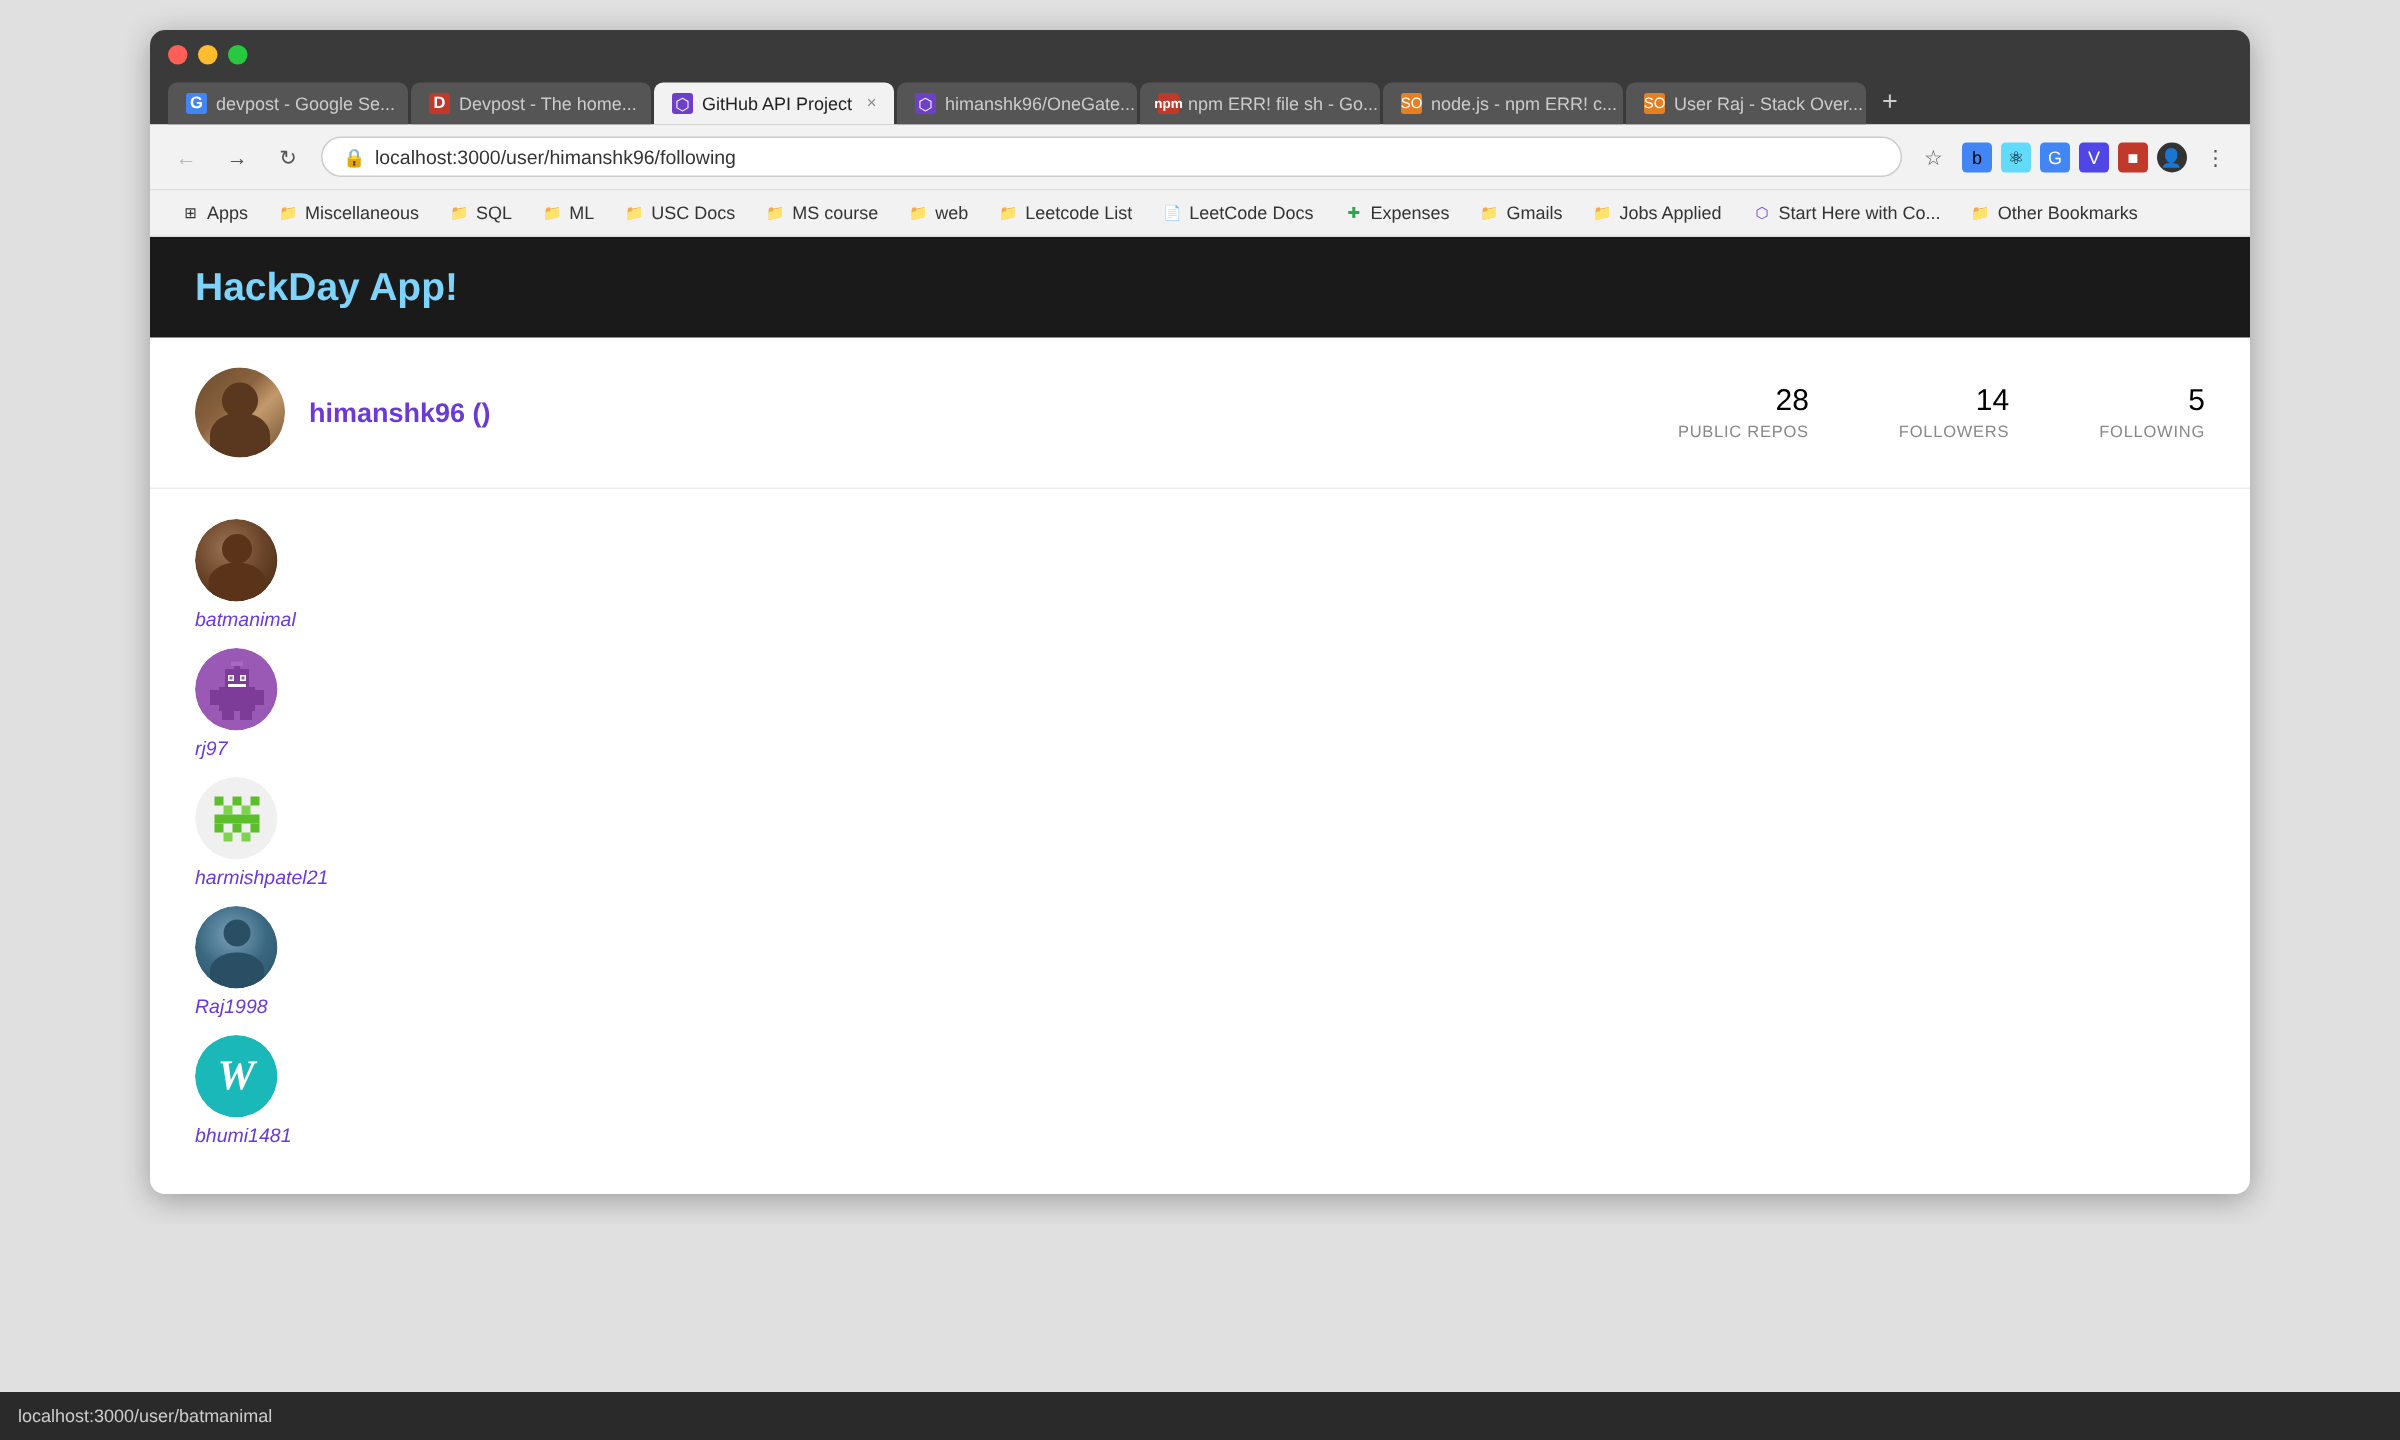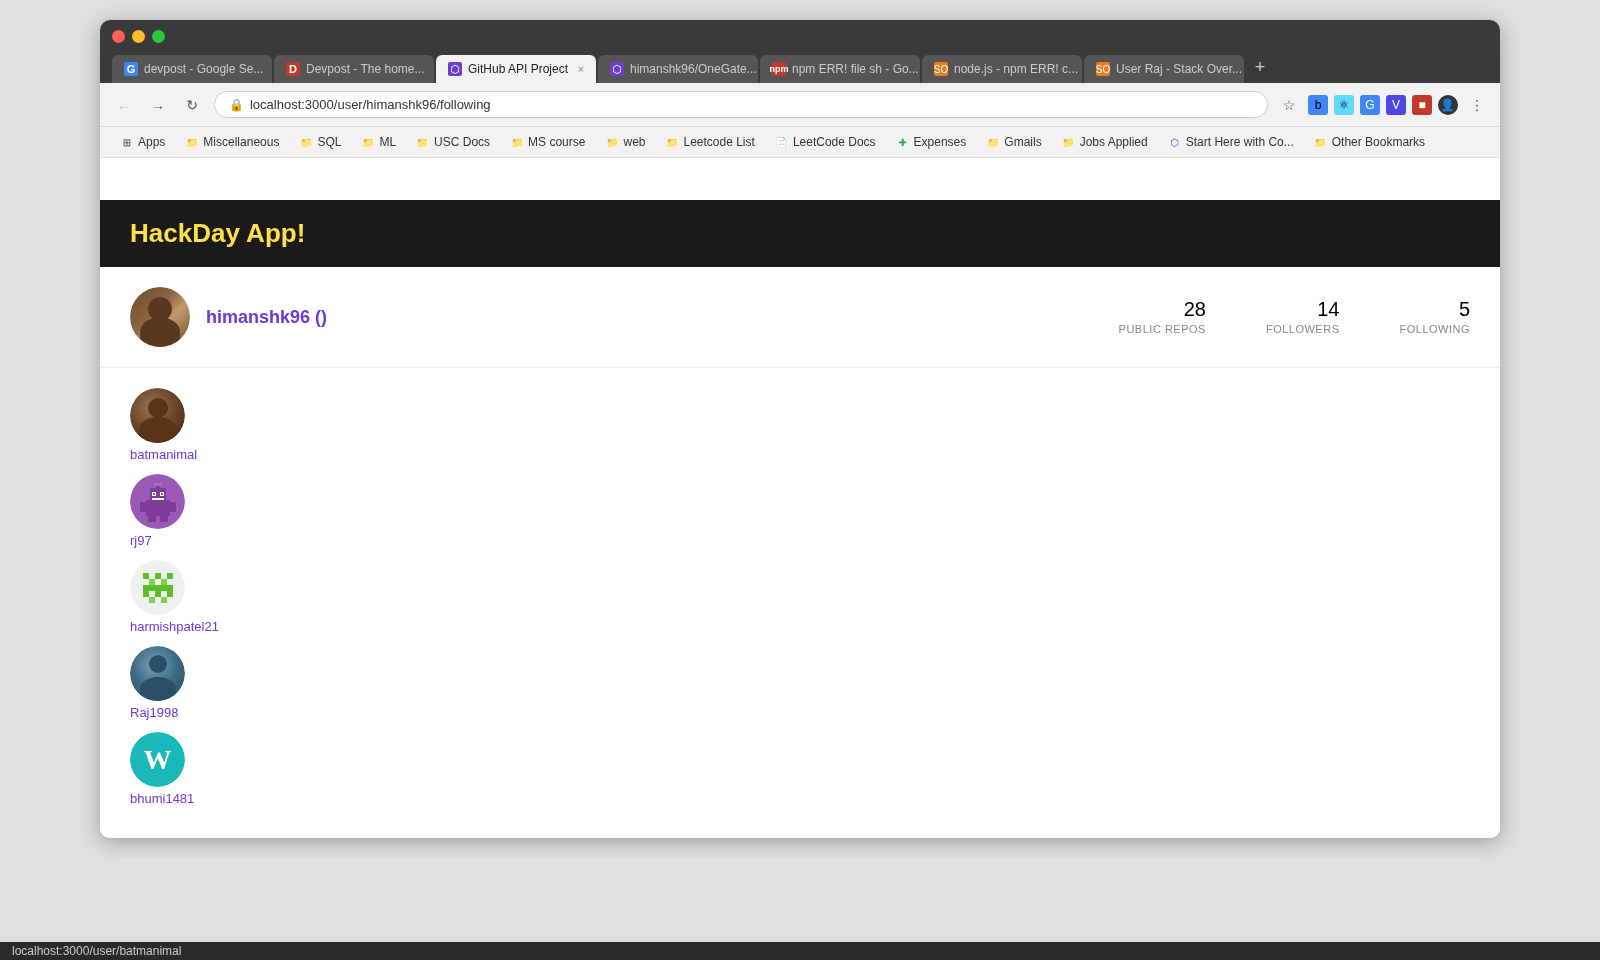--- a/index.html
+++ b/index.html
@@ -200,23 +200,22 @@
     }
 
     
     .page-content {
       background: #fff;
       min-height: 600px;
     }
 
     .app-header {
       background: #1a1a1a;
-      color: #fde047;
+      color: #7dd3fc;
       padding: 18px 30px;
-      margin-top: 42px;
     }
 
     .app-header h1 {
       font-size: 26px;
       font-weight: bold;
     }
 
     .user-profile {
       display: flex;
       align-items: center;
@@ -306,20 +305,21 @@
     .following-title {
       font-size: 15px;
       color: #333;
       margin-bottom: 16px;
     }
 
     .following-list {
       display: flex;
       flex-direction: column;
       gap: 0;
+      font-style: italic;
     }
 
     .following-item {
       display: flex;
       flex-direction: column;
       align-items: flex-start;
       margin-bottom: 12px;
       cursor: pointer;
     }
 
@@ -338,21 +338,21 @@
       text-decoration: none;
       cursor: pointer;
     }
 
     
     .status-bar {
       position: fixed;
       bottom: 0;
       left: 0;
       right: 0;
-      height: 18px;
+      height: 32px;
       background: #2a2a2a;
       color: #ccc;
       font-size: 12px;
       display: flex;
       align-items: center;
       padding: 0 12px;
     }
 
     
     .ext-icons {

